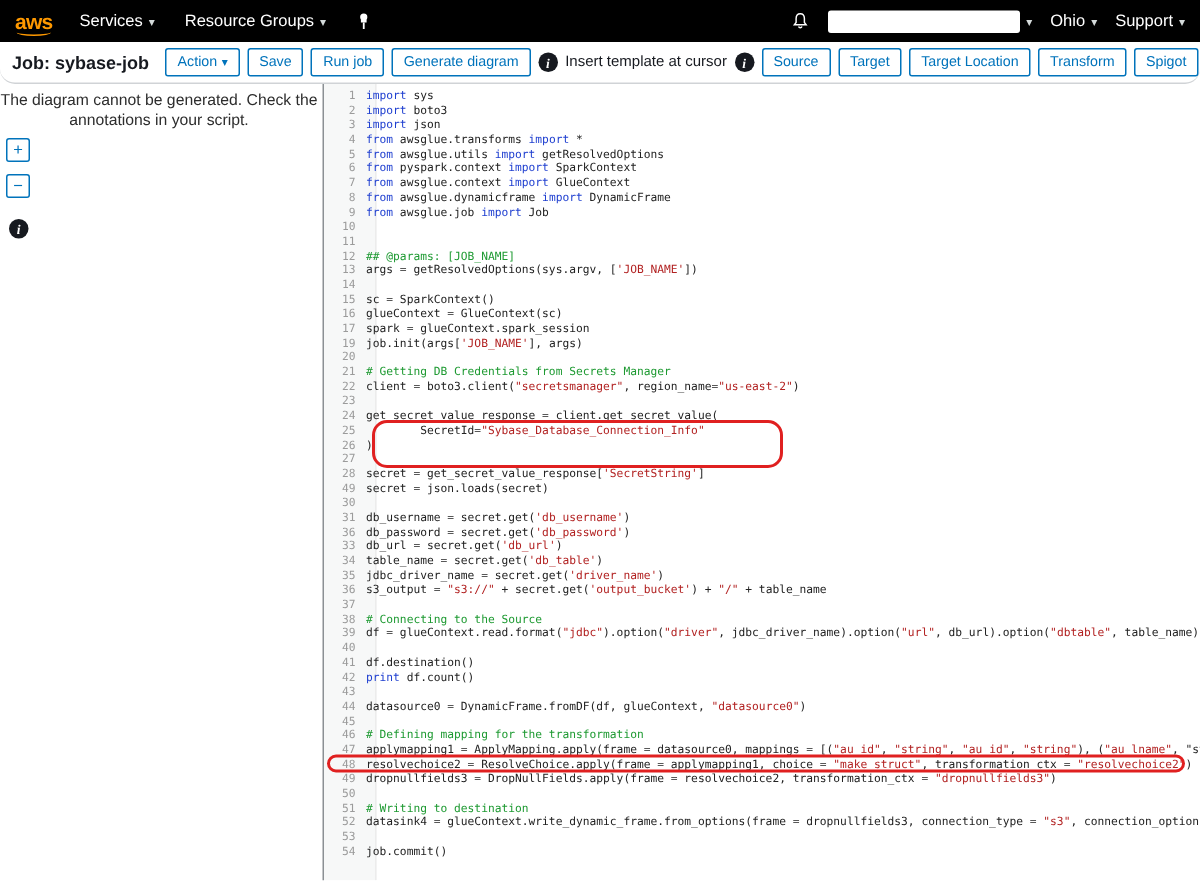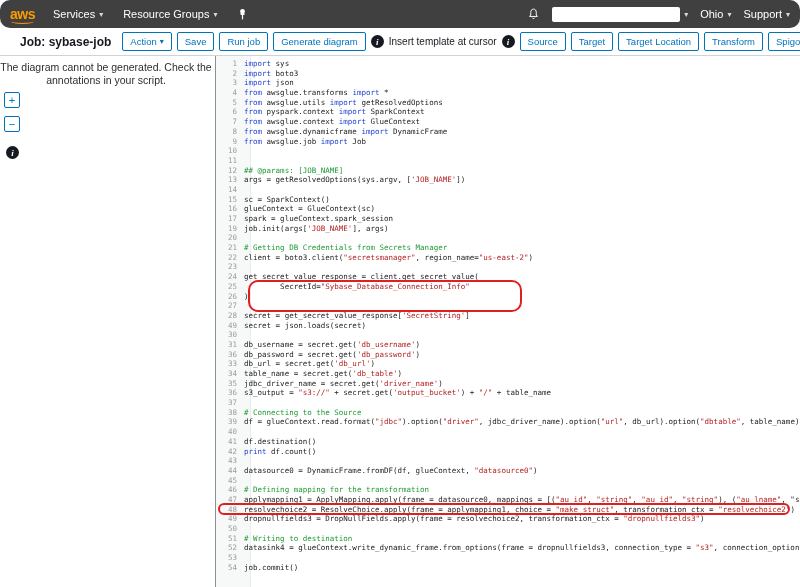--- a/index.html
+++ b/index.html
@@ -1,38 +1,38 @@
 <!DOCTYPE html>
 <html style="--kw: #1f3fd0; --str: #b22222; --com: #1e9a32; --ann: #e02020;"><head>
 <meta charset="utf-8">
 <style>
   * { box-sizing: border-box; margin: 0; padding: 0; }
   html, body { width: 800px; height: 587px; overflow: hidden; background: #fff;
     font-family: "Liberation Sans", sans-serif; }
 
   
-  .topnav { height: 28px; background: #404040; display: flex; align-items: center;
-    padding: 0 10px; color: #fff; font-size: 11px; border-radius: 10px; }
+  .topnav { height: 28px; background: #000000; display: flex; align-items: center;
+    padding: 0 10px; color: #fff; font-size: 11px; }
   .aws-logo { color: #ff9900; font-weight: bold; font-size: 14px; letter-spacing: -0.5px;
     margin-right: 18px; position: relative; }
   .aws-logo::after { content: ""; position: absolute; left: 1px; right: 1px; bottom: -2px;
     height: 4px; border-bottom: 1.5px solid #ff9900; border-radius: 50%; }
   .navitem { display: inline-flex; align-items: center; gap: 4px; margin-right: 20px;
     cursor: pointer; white-space: nowrap; }
   .caret { font-size: 8px; color: #d5dbdb; }
   .pin-icon { margin-right: 12px; display: inline-flex; }
   .nav-right { margin-left: auto; display: flex; align-items: center; gap: 12px; }
   .bell-icon { display: inline-flex; }
   .account-box { width: 128px; height: 15px; background: #fff; border-radius: 2px; }
   .account-menu { display: inline-flex; align-items: center; gap: 4px; }
 
   
   :root { --blue: #0073bb; --ann: #e02020; --kw: #1f3fd0; --str: #b22222; --com: #1e9a32; }
   .toolbar { height: 28px; background: #fff; border-bottom: 1px solid #d0d3d6;
-    display: flex; align-items: center; padding: 0 20px; gap: 5px; }
+    display: flex; align-items: center; padding: 0 8px; gap: 5px; border-radius: 10px; }
   .job-title { font-size: 12px; font-weight: bold; color: #16191f; margin-right: 6px; white-space: nowrap; }
   .btn { font-family: "Liberation Sans", sans-serif; font-size: 9.5px; color: var(--blue);
     background: #fff; border: 1px solid var(--blue); border-radius: 2px; padding: 3px 7px;
     white-space: nowrap; cursor: pointer; display: inline-flex; align-items: center; gap: 3px; }
   .btn .caret { color: var(--blue); }
   .info-circle { width: 13px; height: 13px; border-radius: 50%; background: #16191f; color: #fff;
     font-family: "Liberation Serif", serif; font-style: italic; font-weight: bold; font-size: 9px;
     display: inline-flex; align-items: center; justify-content: center; flex: none; cursor: pointer; }
   .insert-label { font-size: 10px; color: #16191f; margin-left: auto; white-space: nowrap; }
 

